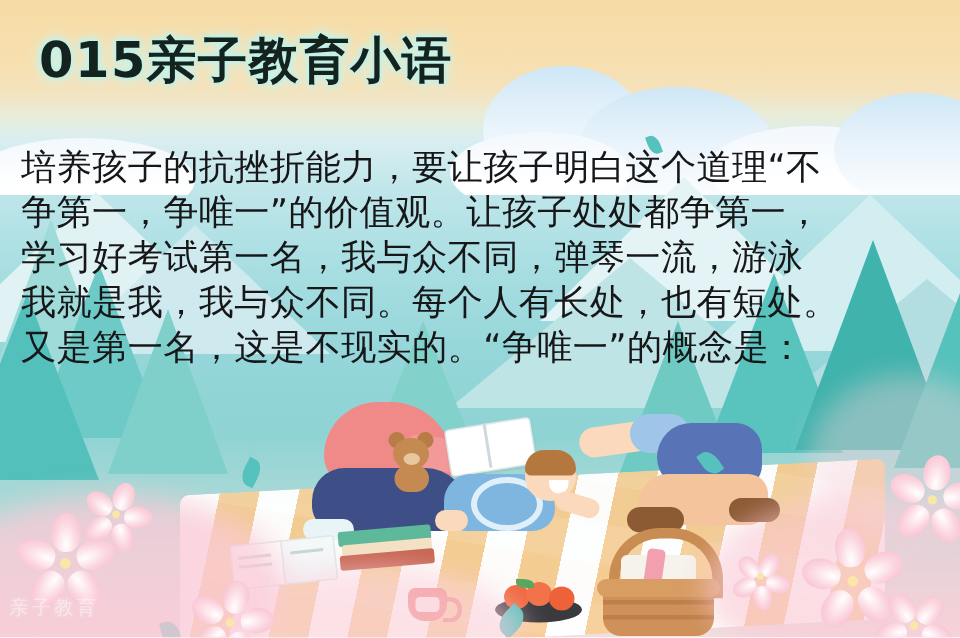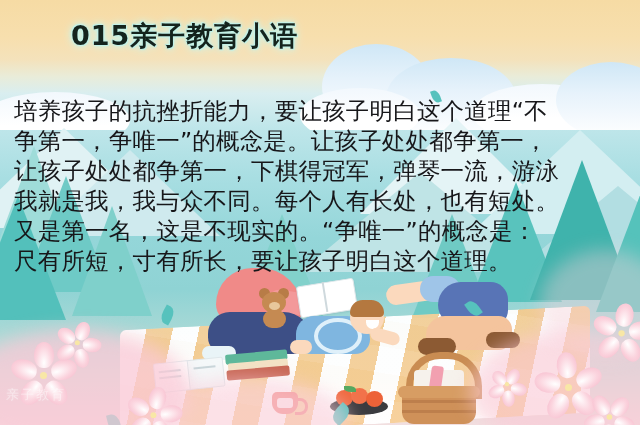--- a/index.html
+++ b/index.html
@@ -120,30 +120,29 @@
     border-radius: 50%;
     filter: blur(9px);
     pointer-events: none;
   }
 
   
   .title {
     position: absolute;
     left: 26px;
     top: 18px;
-    font-size: 27px;
+    font-size: 33px;
     font-weight: 700;
     letter-spacing: 1px;
     color: #14231d;
     white-space: nowrap;
     text-shadow:
       0 0 2px #bff0e6, 0 0 4px #bff0e6, 0 0 7px #ccf3ea,
       0 0 11px #d8f6ef, 1px 1px 0 #bff0e6, -1px -1px 0 #bff0e6;
     z-index: 40;
-    margin-left: 45px;
   }
 
   
   .body-copy {
     position: absolute;
     left: 14px;
     top: 96px;
     width: 616px;
     z-index: 40;
   }
@@ -153,21 +152,21 @@
     color: #17171a;
     white-space: nowrap;
     letter-spacing: 0.2px;
     font-weight: 500;
   }
 
   
   .watermark {
     position: absolute;
     left: 6px;
-    bottom: 21px;
+    bottom: 11px;
     font-size: 13px;
     letter-spacing: 2px;
     color: rgba(255,255,255,0.45);
     text-shadow: 0 0 3px rgba(255,255,255,0.3);
     z-index: 30;
     user-select: none;
   }
 </style>
 </head>
 <body>
@@ -381,22 +380,21 @@
       <div class="petal" style="left:14px; top:2px; transform:rotate(256deg) translateY(-7px);"></div>
       <div class="petal" style="left:14px; top:2px; transform:rotate(328deg) translateY(-7px);"></div>
       <div class="bcore" style="left:20px; top:22px;"></div>
     </div>
   </div>
 
   <div class="title">015亲子教育小语</div>
 
   <div class="body-copy">
     <div class="body-line">培养孩子的抗挫折能力，要让孩子明白这个道理“不</div>
-    <div class="body-line">争第一，争唯一”的概念是。让孩子处处都争第一，</div>
-    <div class="body-line">让孩子处处都争第一，下棋得冠军，弹琴一流，游泳</div>
+    <div class="body-line">争第一，争唯一”的价值观。让孩子处处都争第一，</div>
+    <div class="body-line">学习好考试第一名，我与众不同，弹琴一流，游泳</div>
     <div class="body-line">我就是我，我与众不同。每个人有长处，也有短处。</div>
     <div class="body-line">又是第一名，这是不现实的。“争唯一”的概念是：</div>
-    <div class="body-line">尺有所短，寸有所长，要让孩子明白这个道理。</div>
   </div>
 
   <div class="watermark">亲子教育</div>
 
 </div>
 
 </body></html>

